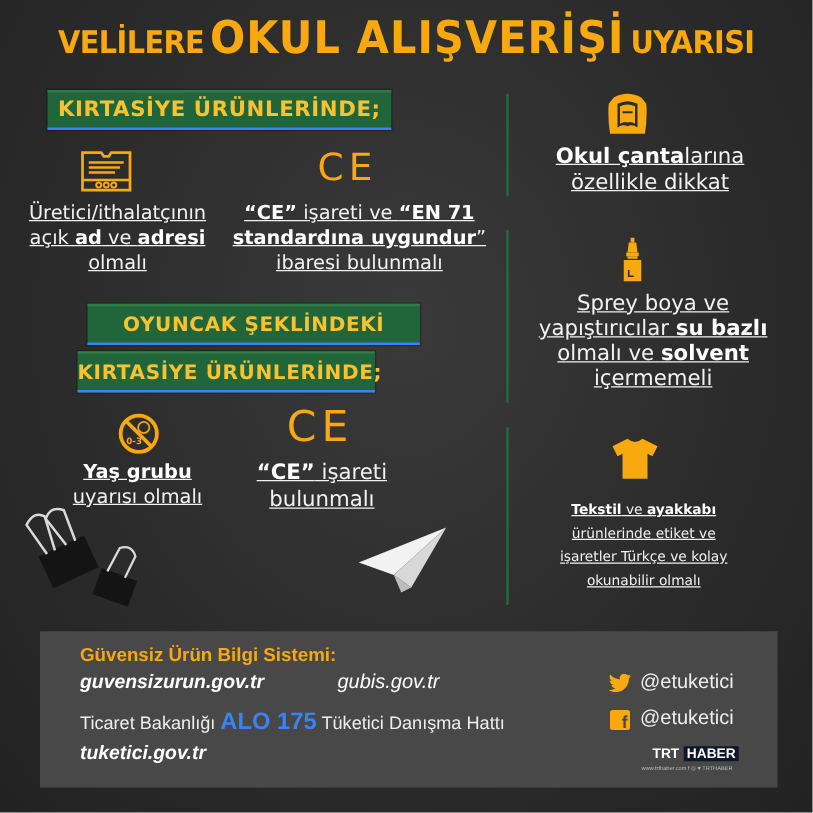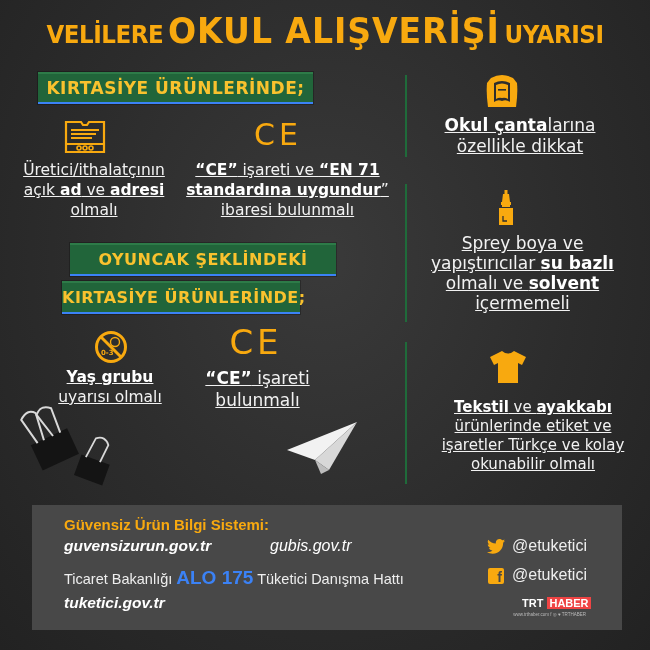--- a/index.html
+++ b/index.html
@@ -161,21 +161,21 @@
   <div><span>yapıştırıcılar </span><b>su bazlı</b></div>
   <div><span>olmalı ve </span><b>solvent</b></div>
   <div>içermemeli</div>
 </div>
 
 <div class="abs" style="left:489px; top:350px; width:38px; height:34px;">
   <svg width="38" height="34" viewBox="0 0 38 34">
     <path d="M13 1 Q19 6 25 1 L37 7 L33 15 L29 13 L29 33 L9 33 L9 13 L5 15 L1 7 Z" fill="#f8a90f"></path>
   </svg>
 </div>
-<div class="abs item-text" style="left:418px; top:398px; width:230px; font-size:15px; line-height:19px;">
+<div class="abs item-text" style="left:400px; top:398px; width:230px; font-size:11px; line-height:19px;">
   <div><b>Tekstil</b><span> ve </span><b>ayakkabı</b></div>
   <div>ürünlerinde etiket ve</div>
   <div>işaretler Türkçe ve kolay</div>
   <div>okunabilir olmalı</div>
 </div>
 
 <div class="abs footer"></div>
 <div class="abs ft" style="left:64px; top:516px; color:#f8a90f; font-weight:bold; font-size:15px;">Güvensiz Ürün Bilgi Sistemi:</div>
 <a class="abs ft" style="left:64px; top:537px; color:#fff; font-style:italic; font-weight:bold; font-size:15.5px; text-decoration:none;">guvensizurun.gov.tr</a>
 <a class="abs ft" style="left:270px; top:537px; color:#fff; font-style:italic; font-weight:normal; font-size:16px; text-decoration:none;">gubis.gov.tr</a>
@@ -191,15 +191,15 @@
 </div>
 <a class="abs ft" style="left:512px; top:537px; color:#eee; font-size:16px; text-decoration:none;">@etuketici</a>
 
 <div class="abs" style="left:488px; top:568px; width:16px; height:16px; background:#f8a90f; border-radius:2px;">
   <span style="position:absolute; right:2px; bottom:-1px; color:#484848; font-weight:bold; font-size:14px; font-family:'Liberation Sans', sans-serif;">f</span>
 </div>
 <a class="abs ft" style="left:512px; top:566px; color:#eee; font-size:16px; text-decoration:none;">@etuketici</a>
 
 <div class="abs ft" style="left:522px; top:597px; white-space:nowrap; font-weight:bold; font-size:11px;">
   <span style="color:#fff;">TRT</span>
-  <span style="color:#fff; background:#ef4444; padding:0 2px; margin-left:1px;">HABER</span>
+  <span style="color:#fff; background:#0f172a; padding:0 2px; margin-left:1px;">HABER</span>
 </div>
 <div class="abs ft" style="left:500px; top:612px; width:86px; text-align:right; color:#bbb; font-size:4.5px; white-space:nowrap;">www.trthaber.com  f ◎ ♥ TRTHABER</div>
 
 </body></html>

